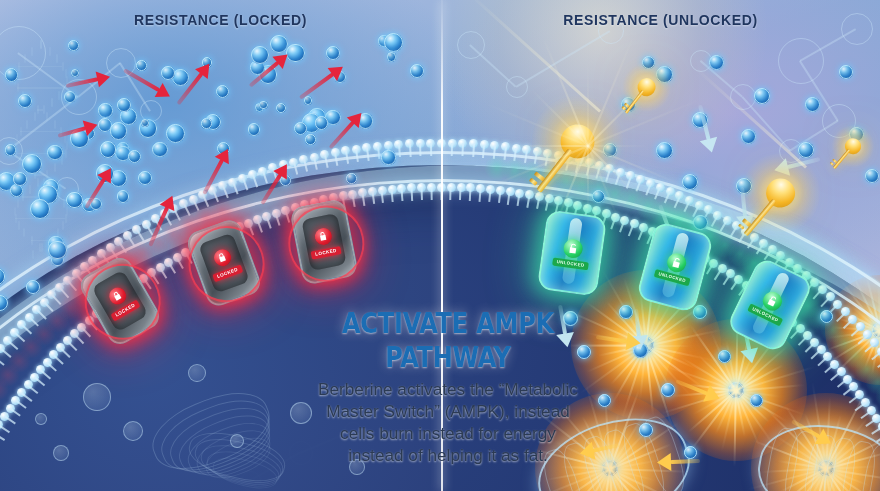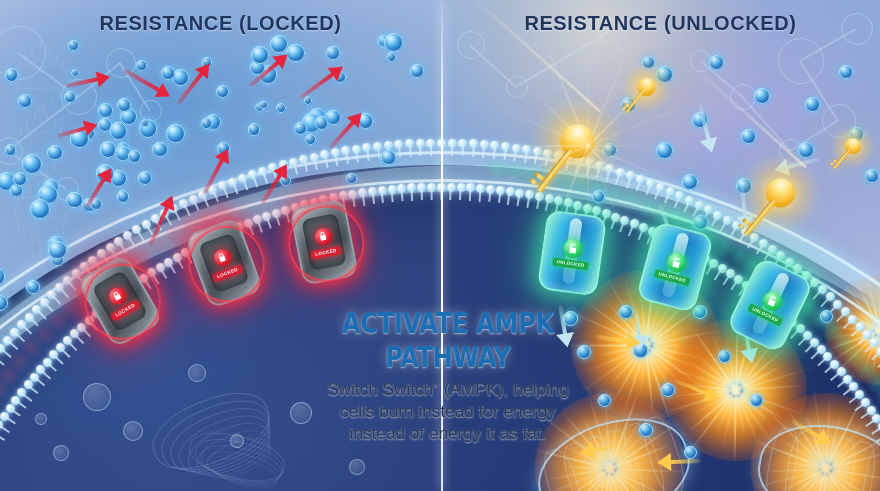--- a/index.html
+++ b/index.html
@@ -130,21 +130,21 @@
   .er{position:absolute;border:1.6px solid rgba(200,230,252,.42);border-radius:46%;}
   .vesicle{position:absolute;border-radius:50%;border:1.4px solid rgba(205,235,252,.45);
     background:radial-gradient(circle at 35% 30%,rgba(225,245,255,.22),rgba(140,190,240,.06));}
 
   
   .divider{position:absolute;left:441px;top:0;width:2px;height:491px;
     background:linear-gradient(180deg,rgba(255,255,255,.15),rgba(255,255,255,.95) 22%,rgba(255,255,255,.98) 60%,rgba(255,255,255,.85));
     box-shadow:0 0 10px rgba(255,255,255,.8);}
 
   
-  .hdr{position:absolute;top:12px;font-weight:700;font-size:20px;letter-spacing:.6px;
+  .hdr{position:absolute;top:12px;font-weight:700;font-size:14px;letter-spacing:.6px;
     color:#20365f;text-shadow:0 1px 2px rgba(255,255,255,.45);white-space:nowrap;}
   .hdr-l{left:0;width:441px;text-align:center;}
   .hdr-r{left:441px;width:439px;text-align:center;}
 
   .center-block{position:absolute;left:268px;top:306px;width:360px;text-align:center;}
   .cb-title{font-family:"DejaVu Sans Condensed","Liberation Sans Narrow","Liberation Sans",sans-serif;
     font-weight:700;font-size:29px;letter-spacing:-.2px;color:#1b6db4;
     transform:scaleX(.92);transform-origin:50% 50%;
     text-shadow:0 1px 2px rgba(255,255,255,.55),0 0 12px rgba(255,255,255,.4);}
   .cb-body{margin-top:5px;font-size:17.2px;line-height:1.27;color:#2c3b54;font-weight:400;
@@ -1337,19 +1337,20 @@
   </div>
 
   <div class="divider"></div>
 
   <div class="hdr hdr-l">RESISTANCE (LOCKED)</div>
   <div class="hdr hdr-r">RESISTANCE (UNLOCKED)</div>
 
   <div class="center-block">
     <div class="cb-title">ACTIVATE AMPK PATHWAY</div>
     <div class="cb-body">
-      <div>Switch Switch” (AMPK), helping</div>
+      <div>Berberine activates the “Metabolic</div>
+      <div>Master Switch” (AMPK), instead</div>
       <div>cells burn instead for energy</div>
-      <div>instead of energy it as fat.</div>
+      <div>instead of helping it as fat.</div>
     </div>
   </div>
 
 </div>
 
 </body></html>

